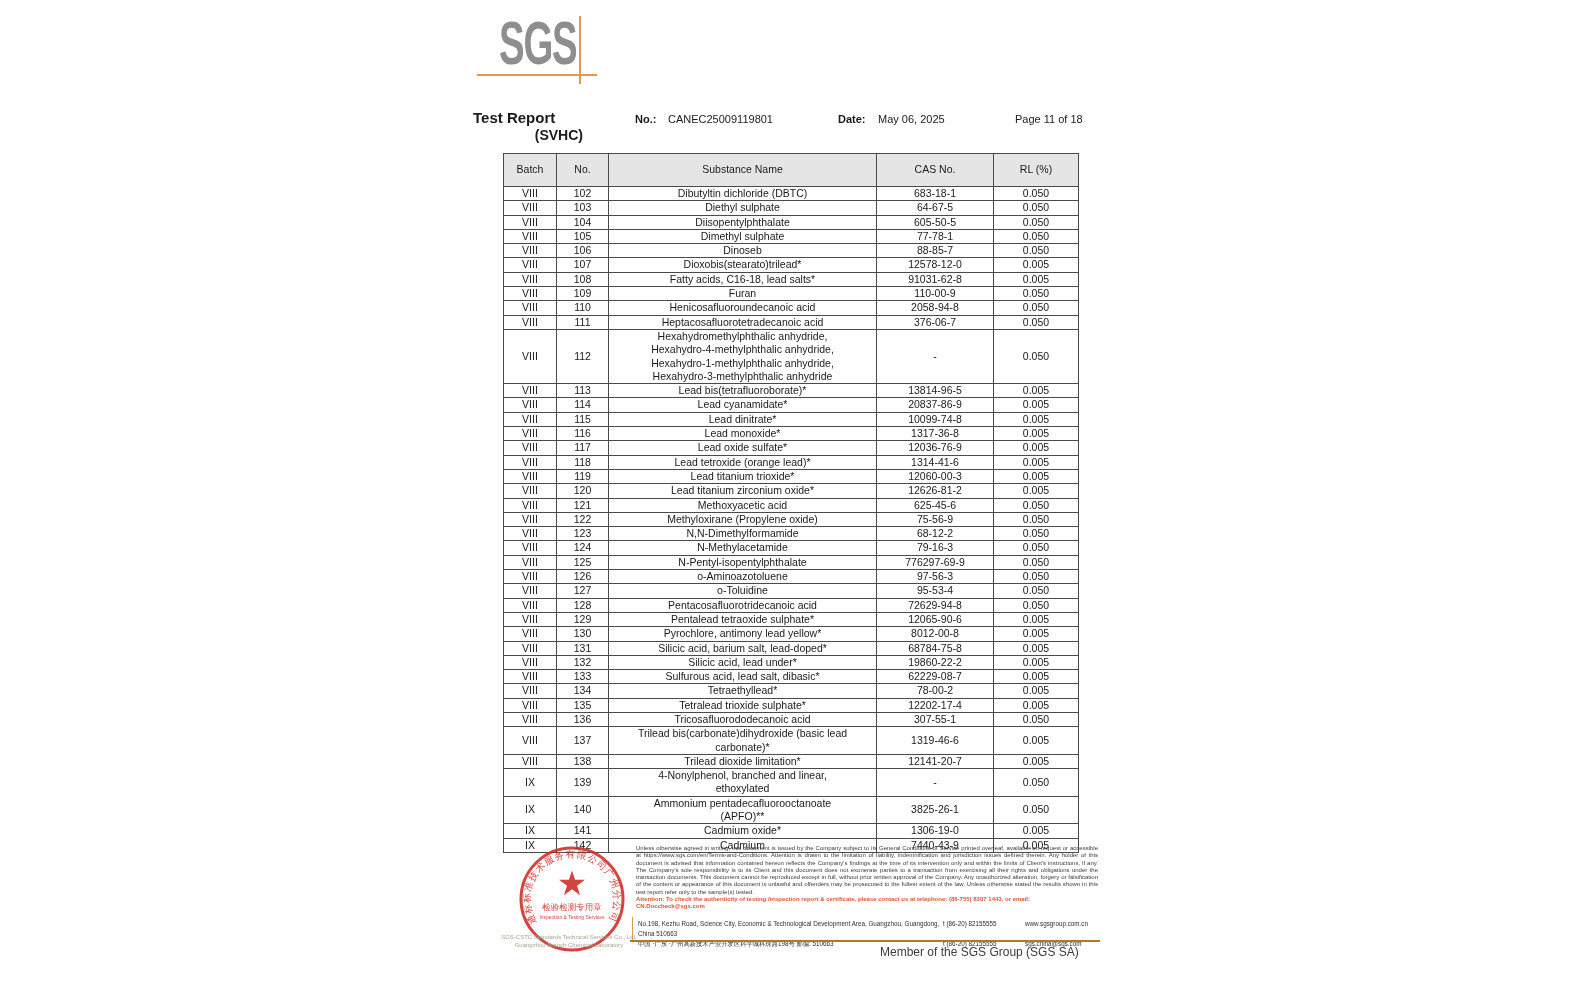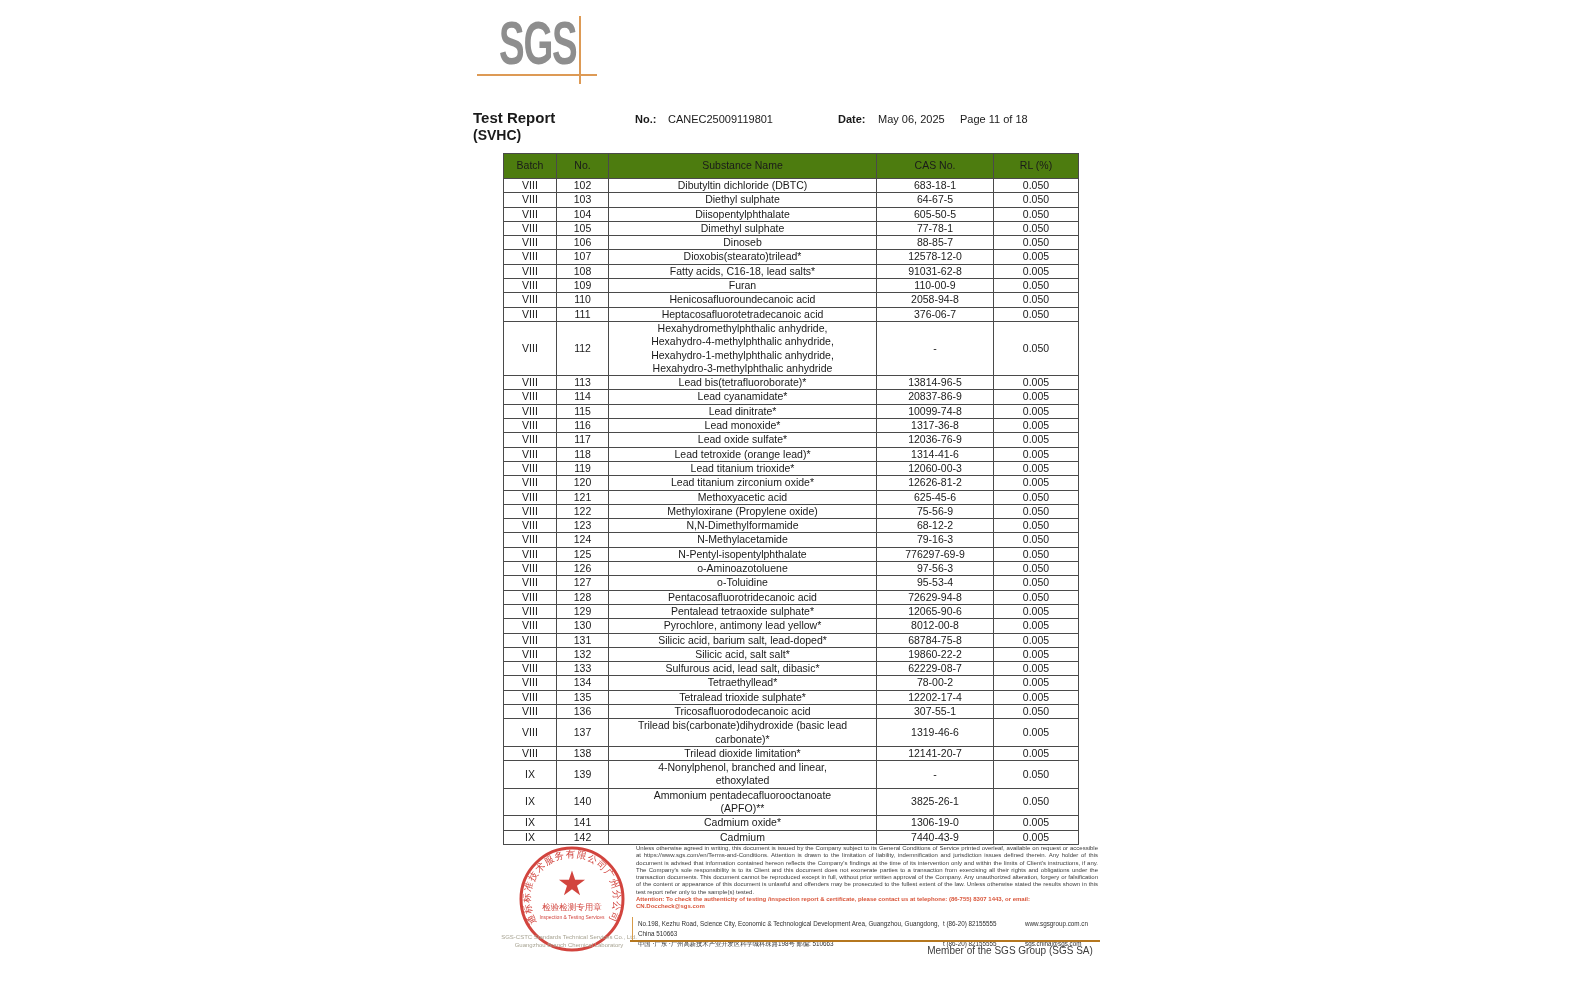--- a/index.html
+++ b/index.html
@@ -12,54 +12,54 @@
     position:absolute; left:499px; top:12px;
     font-size:62px; font-weight:bold; color:#8e8e8e;
     letter-spacing:-2px; transform:scaleX(.62); transform-origin:left top;
     line-height:62px;
   }
   .logo-hline { position:absolute; left:477px; top:74px; width:120px; height:2px; background:#dd9a55; }
   .logo-vline { position:absolute; left:579px; top:16px; width:2px; height:68px; background:#dd9a55; }
 
   
   .title1 { position:absolute; left:473px; top:109px; width:110px; font-size:15px; font-weight:bold; text-align:left; }
-  .title2 { position:absolute; left:473px; top:127px; width:110px; font-size:14px; font-weight:bold; text-align:left; }
+  .title2 { position:absolute; left:473px; top:127px; width:110px; font-size:14px; font-weight:bold; text-align:right; }
   .meta { position:absolute; top:113px; font-size:11px; }
   .m-no-label   { left:635px; font-weight:bold; }
   .m-no-value   { left:668px; }
   .m-date-label { left:838px; font-weight:bold; }
   .m-date-value { left:878px; }
-  .m-page       { left:960px; }
+  .m-page       { left:1015px; }
 
   
   .tbl-wrap { position:absolute; left:503px; top:153px; width:575px; }
   table.substances { border-collapse:collapse; width:575px; table-layout:fixed; font-size:10.5px; }
   table.substances th, table.substances td {
     border:1px solid #4a4a4a; text-align:center; vertical-align:middle;
     padding:0 2px; line-height:13.3px; height:14px; overflow:hidden;
   }
-  table.substances th { background:#4d7c0f; font-weight:normal; height:25px; }
+  table.substances th { background:#e5e5e5; font-weight:normal; height:33px; }
   td.name-cell { white-space:pre-line; }
 
   
   .stamp { position:absolute; left:516px; top:843px; width:112px; height:112px; opacity:.88; }
   .company-lines { position:absolute; left:498px; top:934px; width:142px; font-size:6px; line-height:7.5px; color:#a8a493; text-align:center; }
   .disclaimer {
     position:absolute; left:636px; top:845px; width:462px;
     font-size:6px; line-height:7.25px; color:#3c3c3c; text-align:justify;
   }
   .attention { position:absolute; left:636px; top:896px; width:462px; font-size:6px; line-height:7.25px; color:#d9553a; font-weight:bold; }
   .addr-vline { position:absolute; left:632px; top:917px; width:1px; height:23px; background:#d79b4a; }
   .addr-block { position:absolute; left:638px; top:919px; width:460px; font-size:6.3px; line-height:10px; color:#2f2f2f; }
   .addr-row { display:flex; }
   .addr-left { width:305px; }
   .addr-tel  { width:82px; }
   .addr-web  { width:73px; }
   .footer-line { position:absolute; left:630px; top:940px; width:470px; height:2px; background:#b5771f; }
-  .member { position:absolute; left:880px; top:945px; width:260px; text-align:center; font-size:10px; color:#3c3c3c; }
+  .member { position:absolute; left:880px; top:945px; width:260px; text-align:left; font-size:12px; color:#3c3c3c; }
 </style>
 </head>
 <body>
 
 <div class="page">
 
   <div class="logo-text">SGS</div>
   <div class="logo-hline"></div>
   <div class="logo-vline"></div>
 
@@ -299,21 +299,21 @@
           <tr>
             <td>VIII</td>
             <td>131</td>
             <td class="name-cell">Silicic acid, barium salt, lead-doped*</td>
             <td>68784-75-8</td>
             <td>0.005</td>
           </tr>
           <tr>
             <td>VIII</td>
             <td>132</td>
-            <td class="name-cell">Silicic acid, salt salt*</td>
+            <td class="name-cell">Silicic acid, lead under*</td>
             <td>19860-22-2</td>
             <td>0.005</td>
           </tr>
           <tr>
             <td>VIII</td>
             <td>133</td>
             <td class="name-cell">Sulfurous acid, lead salt, dibasic*</td>
             <td>62229-08-7</td>
             <td>0.005</td>
           </tr>

